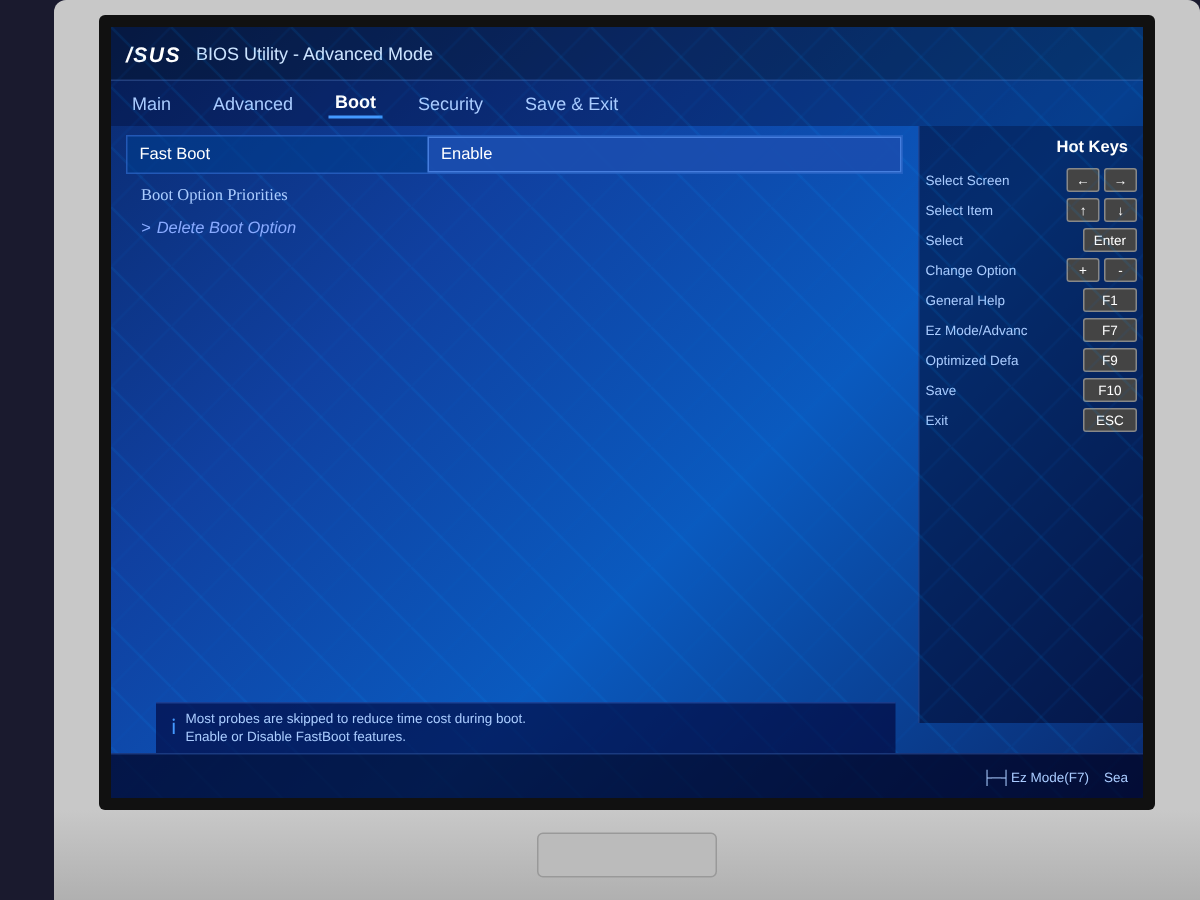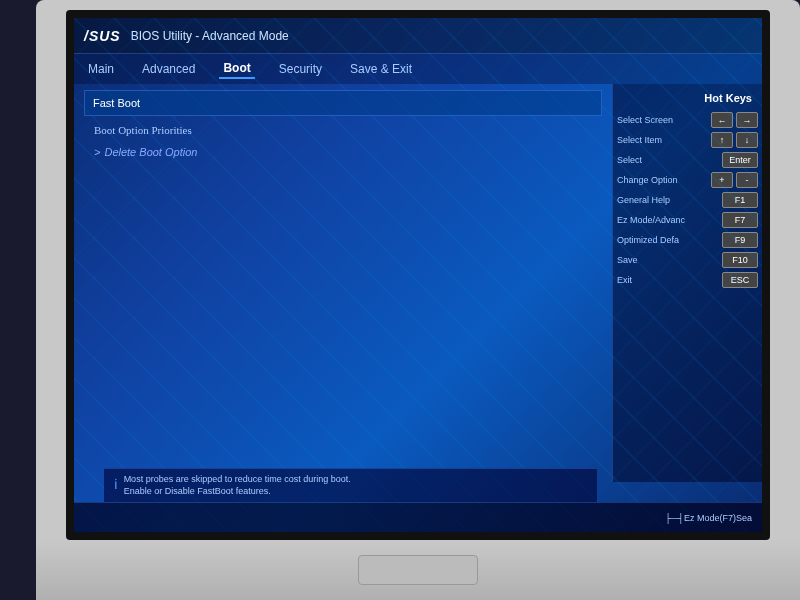--- a/index.html
+++ b/index.html
@@ -242,20 +242,21 @@
       bottom: 0;
       left: 0;
       right: 0;
       height: 30px;
       background: rgba(0,0,30,0.7);
       border-top: 1px solid rgba(80,140,255,0.3);
       display: flex;
       align-items: center;
       justify-content: flex-end;
       padding: 0 10px;
+      gap: 10px;
     }
 
     .status-item {
       color: #aaccff;
       font-size: 9px;
     }
 
     
     .laptop-bottom {
       position: absolute;
@@ -301,20 +302,21 @@
         <div class="nav-item">Security</div>
         <div class="nav-item">Save &amp; Exit</div>
       </div>
 
       <div class="bios-content">
 
         <div class="bios-main">
 
           <div class="setting-row">
             <div class="setting-name">Fast Boot</div>
+            <div class="setting-value">Enable</div>
           </div>
 
           <div class="sub-item">Boot Option Priorities</div>
 
           <div class="menu-item">Delete Boot Option</div>
 
         </div>
 
         <div class="bios-hotkeys">
           <div class="hotkeys-title">Hot Keys</div>

